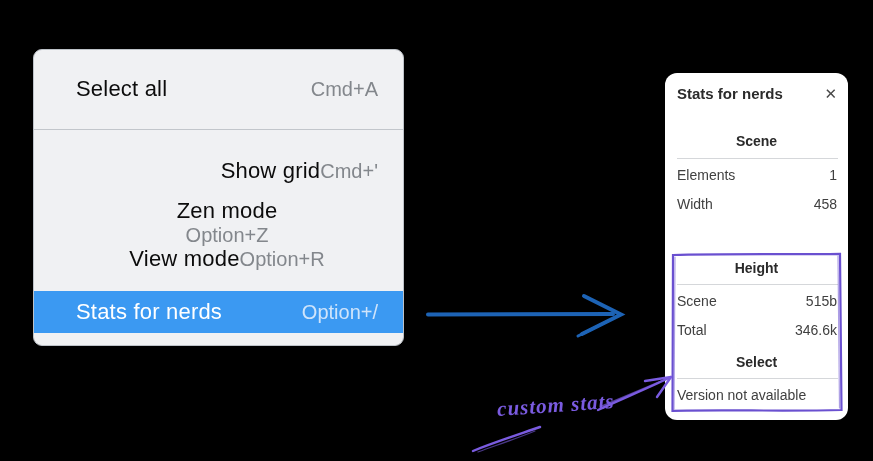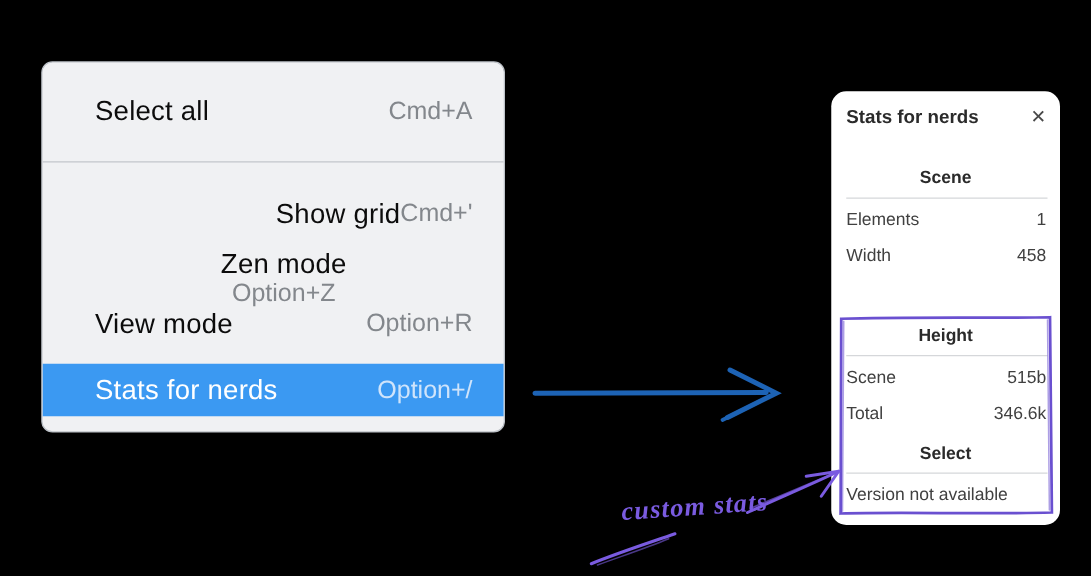--- a/index.html
+++ b/index.html
@@ -83,21 +83,21 @@
     </div>
     <div class="mdivider"></div>
     <div class="mrow" style="top:104px;justify-content:flex-end;">
       <span class="mlabel">Show grid</span>
       <span class="mkey">Cmd+'</span>
     </div>
     <div class="mrow" style="top:148px;flex-direction:column;">
       <span class="mlabel">Zen mode</span>
       <span class="mkey">Option+Z</span>
     </div>
-    <div class="mrow" style="top:192px;">
+    <div class="mrow" style="top:192px;justify-content:center;">
       <span class="mlabel">View mode</span>
       <span class="mkey">Option+R</span>
     </div>
     <div class="mrow highlight">
       <span class="mlabel">Stats for nerds</span>
       <span class="mkey">Option+/</span>
     </div>
   </div>
 
   <div class="panel">

